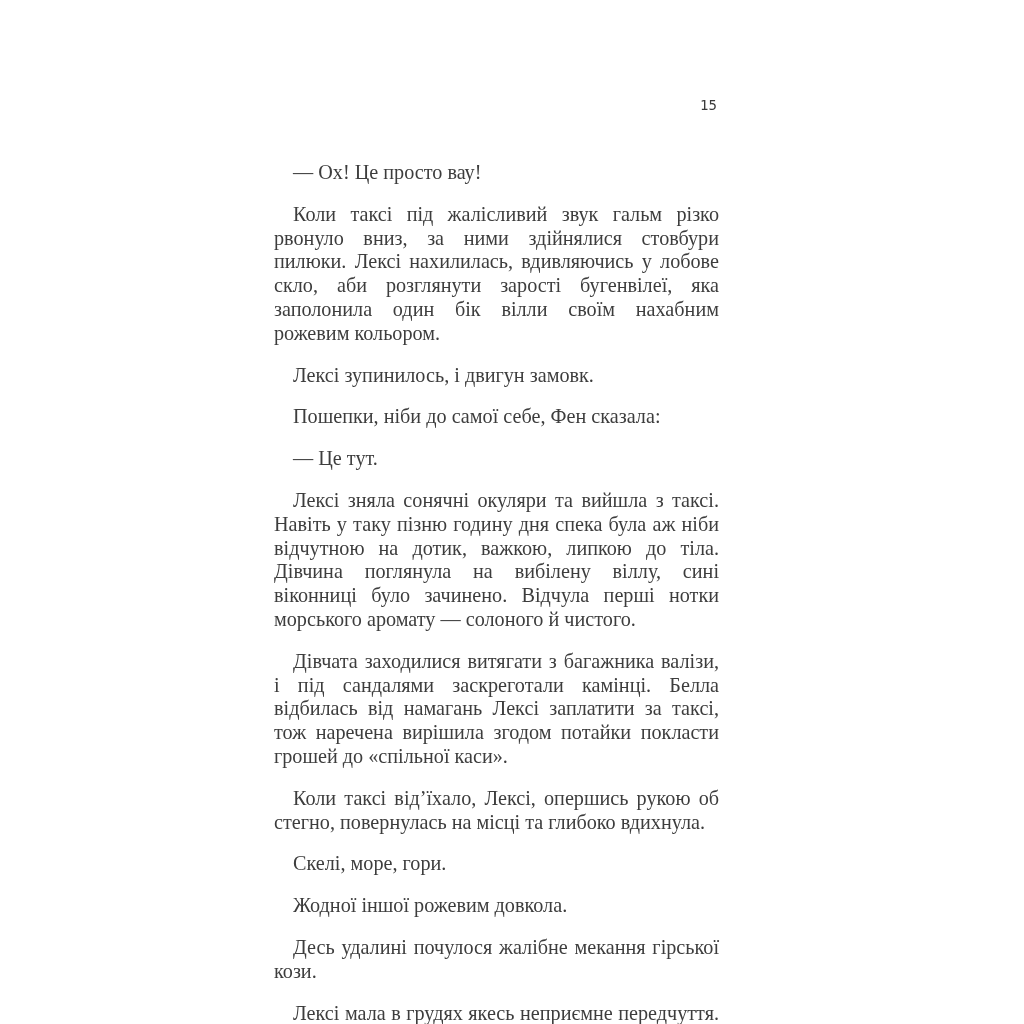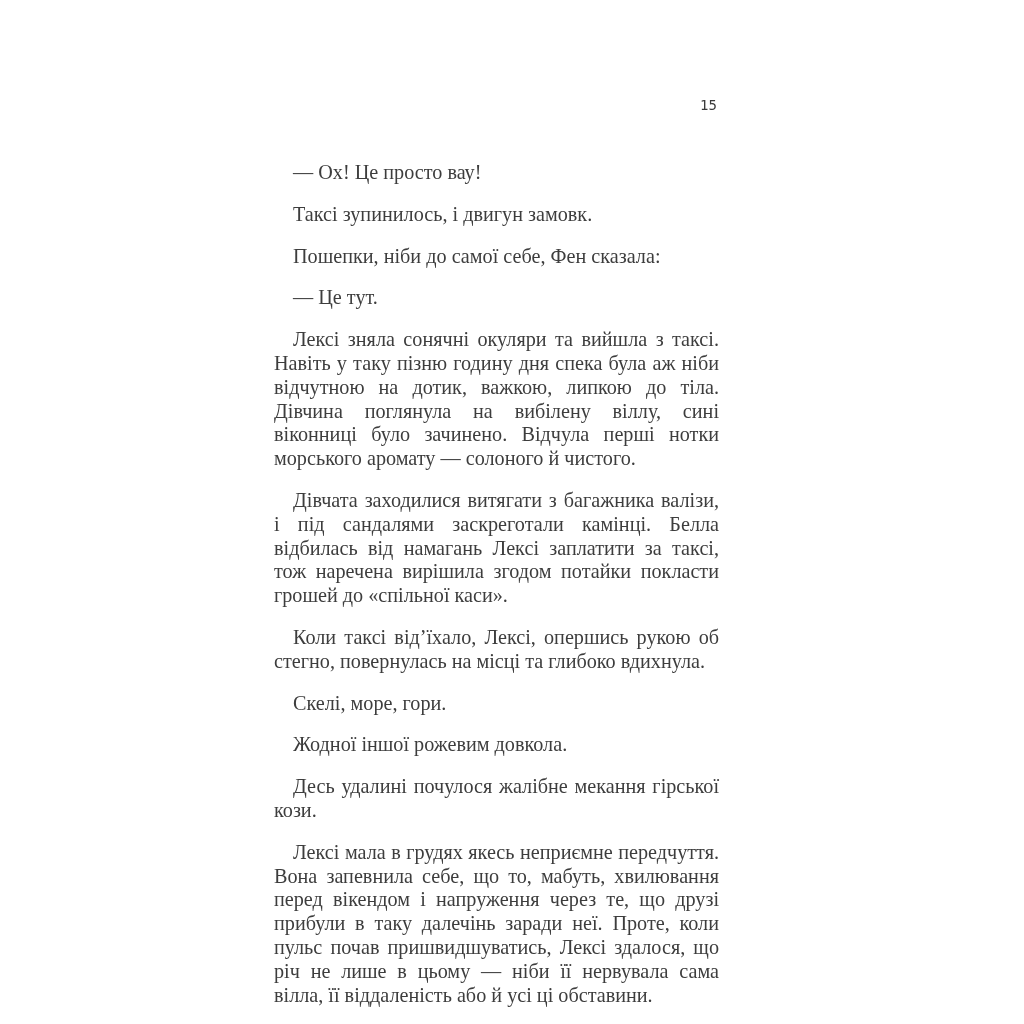--- a/index.html
+++ b/index.html
@@ -15,21 +15,22 @@
   }
   .para { margin:18px; text-indent:19px; text-align:justify; text-align-last:left; }
 </style>
 </head>
 <body>
 
 <div class="page-number">15</div>
 
 <div class="text-block">
   <p class="para">— Ох! Це просто вау!</p>
-  <p class="para">Таксі зупинилось, і двигун замовк.</p>
+  <p class="para">Коли таксі під жалісливий звук гальм різко рвонуло вниз, за ними здійнялися стовбури пилюки. Лексі нахилилась, вдивляючись у лобове скло, аби розглянути зарості бугенвілеї, яка заполонила один бік вілли своїм нахабним рожевим кольором.</p>
+  <p class="para">Лексі зупинилось, і двигун замовк.</p>
   <p class="para">Пошепки, ніби до самої себе, Фен сказала:</p>
   <p class="para">— Це тут.</p>
   <p class="para">Лексі зняла сонячні окуляри та вийшла з таксі. Навіть у таку пізню годину дня спека була аж ніби відчутною на дотик, важкою, липкою до тіла. Дівчина поглянула на вибілену віллу, сині віконниці було зачинено. Відчула перші нотки морського аромату — солоного й чистого.</p>
   <p class="para">Дівчата заходилися витягати з багажника валізи, і під сандалями заскреготали камінці. Белла відбилась від намагань Лексі заплатити за таксі, тож наречена вирішила згодом потайки покласти грошей до «спільної каси».</p>
   <p class="para">Коли таксі від’їхало, Лексі, опершись рукою об стегно, повернулась на місці та глибоко вдихнула.</p>
   <p class="para">Скелі, море, гори.</p>
   <p class="para">Жодної іншої рожевим довкола.</p>
   <p class="para">Десь удалині почулося жалібне мекання гірської кози.</p>
   <p class="para">Лексі мала в грудях якесь неприємне передчуття. Вона запевнила себе, що то, мабуть, хвилювання перед вікендом і напруження через те, що друзі прибули в таку далечінь заради неї. Проте, коли пульс почав пришвидшуватись, Лексі здалося, що річ не лише в цьому — ніби її нервувала сама вілла, її віддаленість або й усі ці обставини.</p>
   <p class="para">— Це буде ідеальний вікенд.</p>

